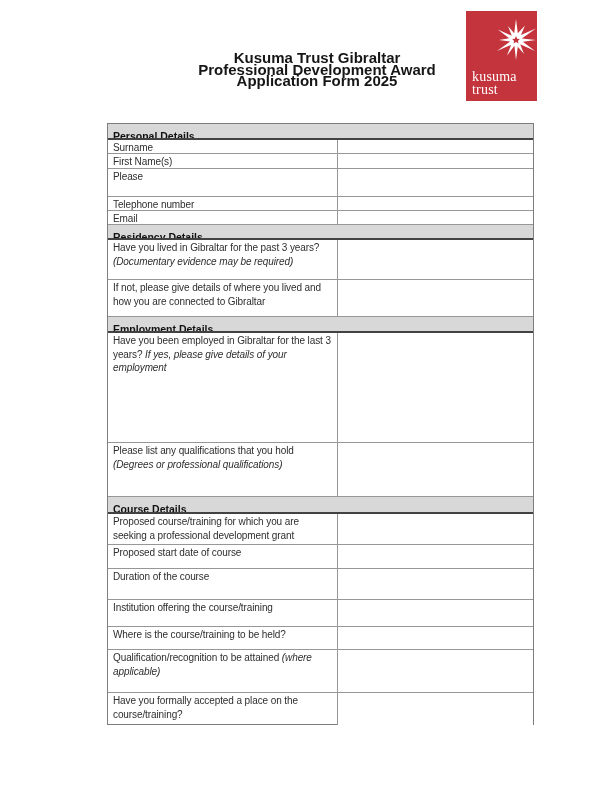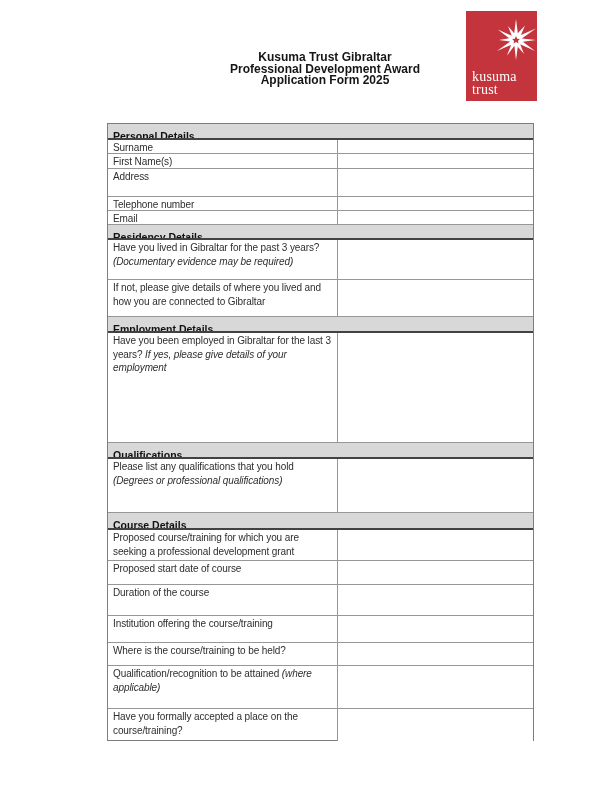--- a/index.html
+++ b/index.html
@@ -1,22 +1,22 @@
 <!DOCTYPE html>
 <html><head>
 <meta charset="utf-8">
 <style>
   html,body{margin:0;padding:0;background:#ffffff;}
   body{width:612px;height:792px;font-family:"Liberation Sans",sans-serif;}
   .page{position:relative;width:612px;height:792px;background:#fff;overflow:hidden;}
 
   
   .title-block{
-    position:absolute;left:95px;top:52px;width:460px;
-    text-align:center;font-weight:bold;font-size:12px;line-height:11.5px;
+    position:absolute;left:87px;top:52px;width:460px;
+    text-align:center;font-weight:bold;font-size:15px;line-height:11.5px;
     color:#161616;
   }
 
   
   .logo{
     position:absolute;left:466px;top:11px;width:63px;height:90px;
   }
   .logo-text{
     position:absolute;left:6px;bottom:5px;color:#ffffff;
     font-family:"Liberation Serif",serif;font-size:14px;line-height:13px;
@@ -81,21 +81,21 @@
       <div class="cell-l"><span>Surname</span></div>
       <div class="cell-r"></div>
     </div>
 
     <div class="row" style="height:15px">
       <div class="cell-l"><span>First Name(s)</span></div>
       <div class="cell-r"></div>
     </div>
 
     <div class="row" style="height:28px">
-      <div class="cell-l"><span>Address</span></div>
+      <div class="cell-l"><span>Please</span></div>
       <div class="cell-r"></div>
     </div>
 
     <div class="row" style="height:14px">
       <div class="cell-l"><span>Telephone number</span></div>
       <div class="cell-r"></div>
     </div>
 
     <div class="row" style="height:14px">
       <div class="cell-l"><span>Email</span></div>
@@ -120,23 +120,20 @@
     <div class="row section" style="height:16px">
       <div class="cell-full">Employment Details</div>
     </div>
 
     <div class="row" style="height:110px">
       <div class="cell-l"><span>Have you been employed in Gibraltar for the last 3 years?</span>
         <i class="note">If yes, please give details of your employment</i></div>
       <div class="cell-r"></div>
     </div>
 
-    <div class="row section" style="height:16px">
-      <div class="cell-full">Qualifications</div>
-    </div>
 
     <div class="row" style="height:54px">
       <div class="cell-l"><span>Please list any qualifications that you hold</span>
         <i class="note">(Degrees or professional qualifications)</i></div>
       <div class="cell-r"></div>
     </div>
 
     <div class="row section" style="height:17px">
       <div class="cell-full">Course Details</div>
     </div>

